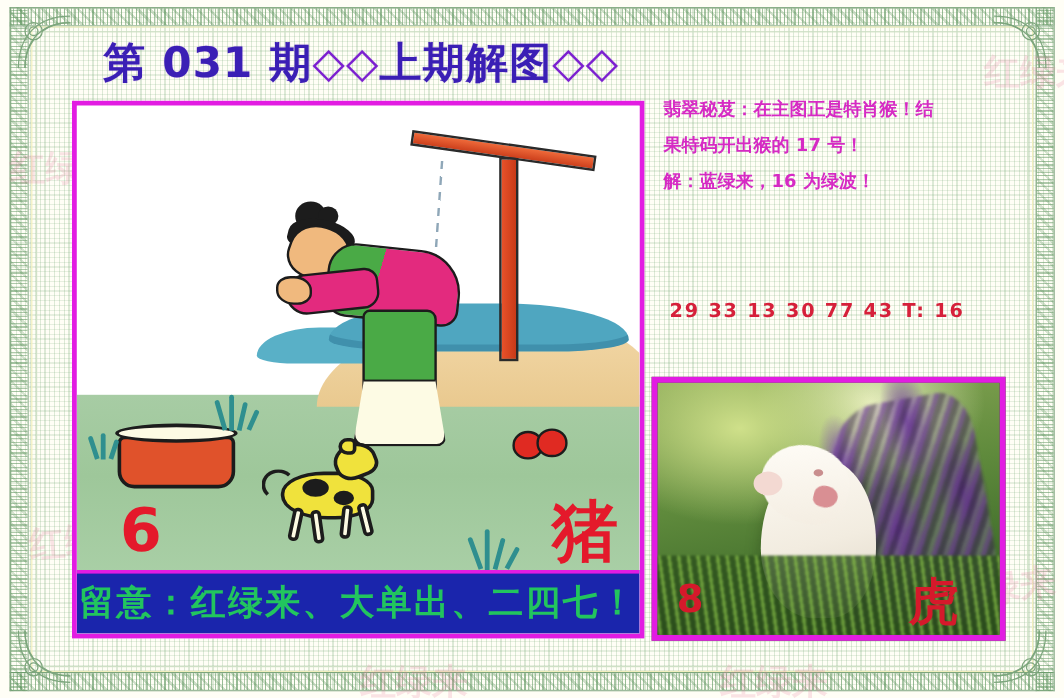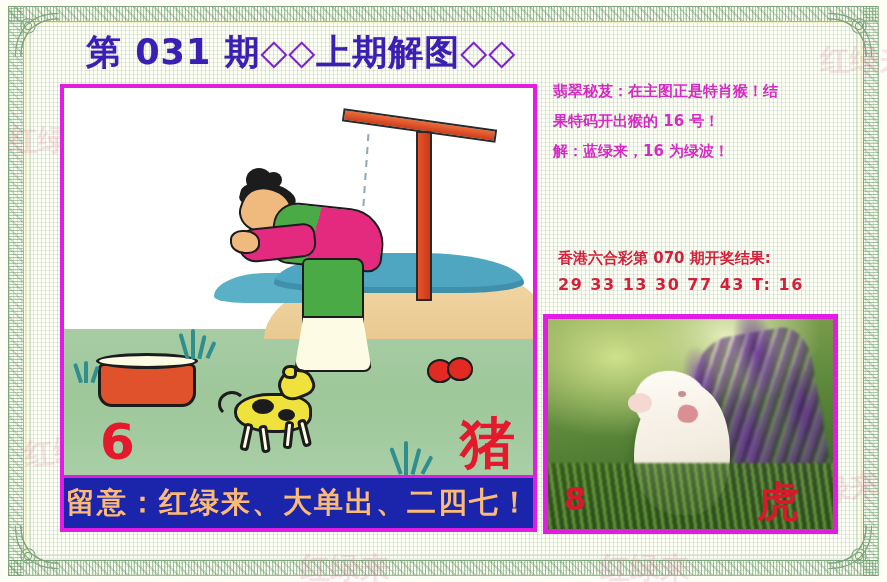--- a/index.html
+++ b/index.html
@@ -248,21 +248,21 @@
 
   .blue-bar {
     position: absolute;
     left: 0; right: 0; bottom: 0;
     height: 53px;
     background: #1a25ac;
     border-top: 3px solid #e21ce2;
     display: flex; align-items: center; justify-content: center;
   }
   .blue-bar span {
-    color: #fdba74;
+    color: #22c55e;
     font-size: 29px;
     font-weight: bold;
     letter-spacing: 2px;
     font-family: "DejaVu Sans", sans-serif;
   }
 
   
   .side-note {
     position: absolute;
     left: 553px; top: 76px;
@@ -519,26 +519,25 @@
       <div class="zodiac">猪</div>
     </div>
 
     <div class="blue-bar">
       <span>留意：红绿来、大单出、二四七！</span>
     </div>
   </div>
 
   <div class="side-note">
     <p>翡翠秘芨：在主图正是特肖猴！结</p>
-    <p>果特码开出猴的 16 号！</p>
+    <p>果特码开出猴的 17 号！</p>
     <p>解：蓝绿来，16 为绿波！</p>
   </div>
 
   <div class="result-block">
-    <div class="r-title">香港六合彩第 070 期开奖结果:</div>
     <div class="r-nums">29  33  13  30  77  43  T:  16</div>
   </div>
 
   <div class="photo-card">
     <div class="ph-bg"></div>
     <div class="ph-lav"></div>
     <div class="ph-lav2"></div>
     <div class="ph-pig"></div>
     <div class="ph-pig-head"></div>
     <div class="ph-pig-ear"></div>

